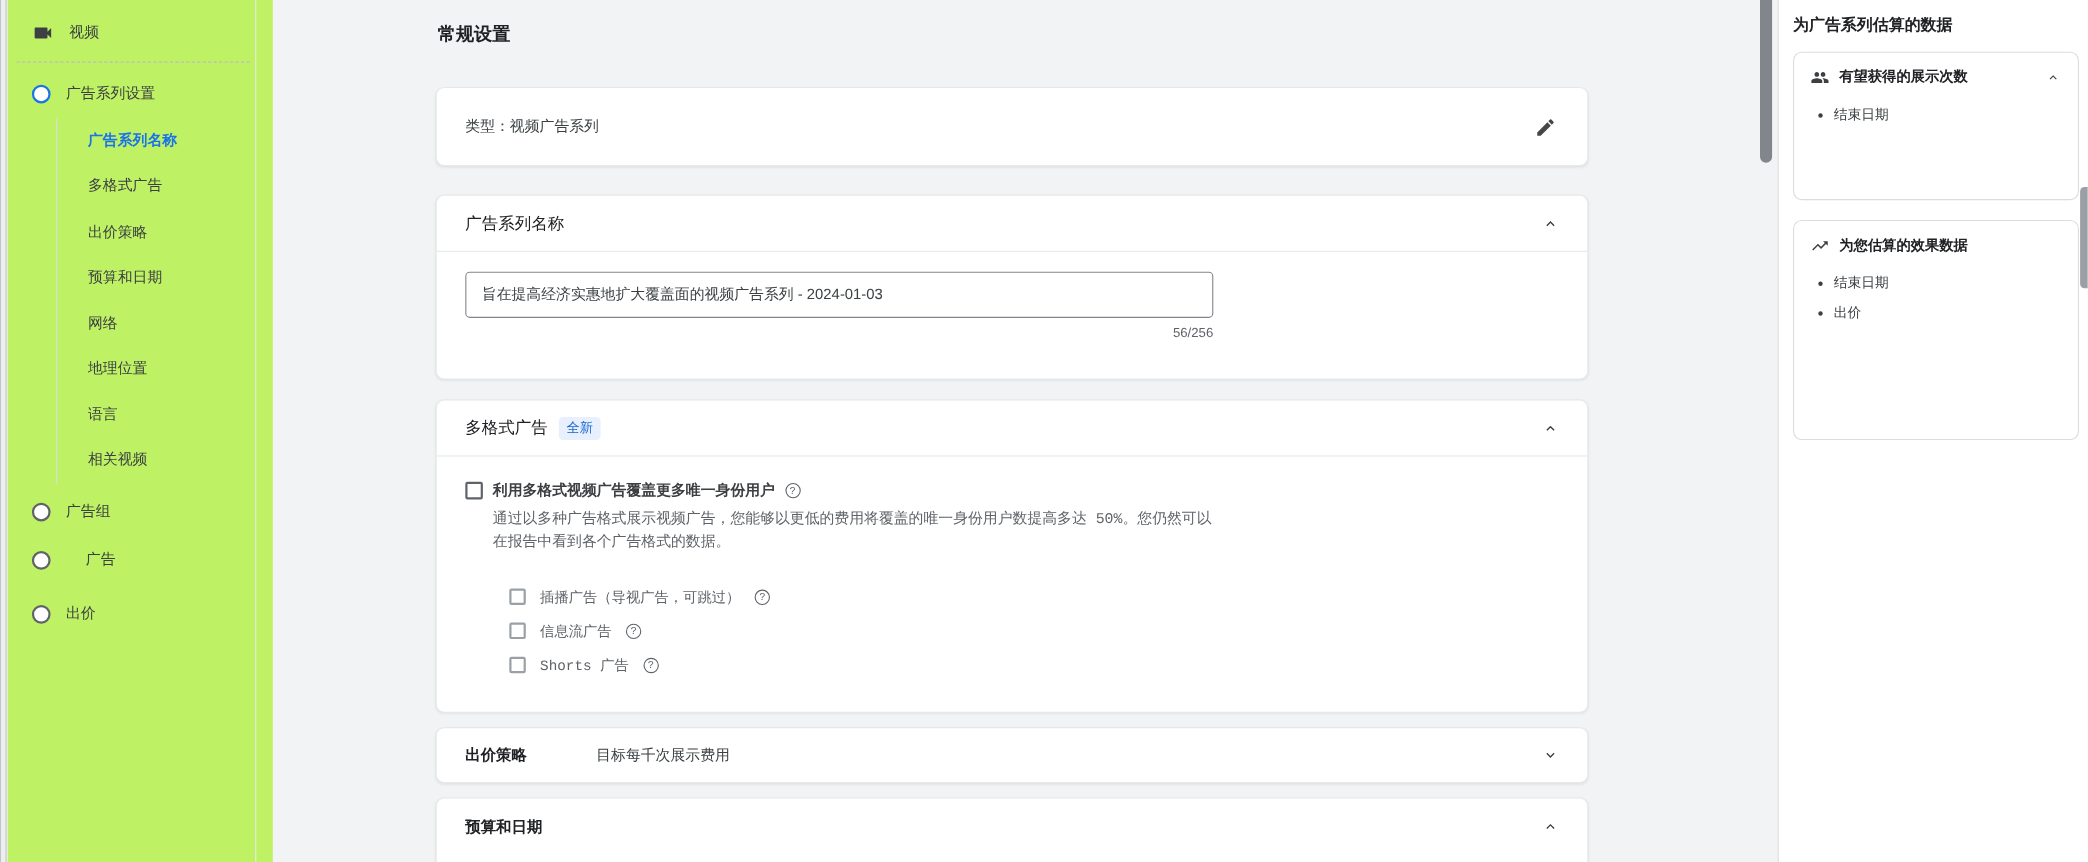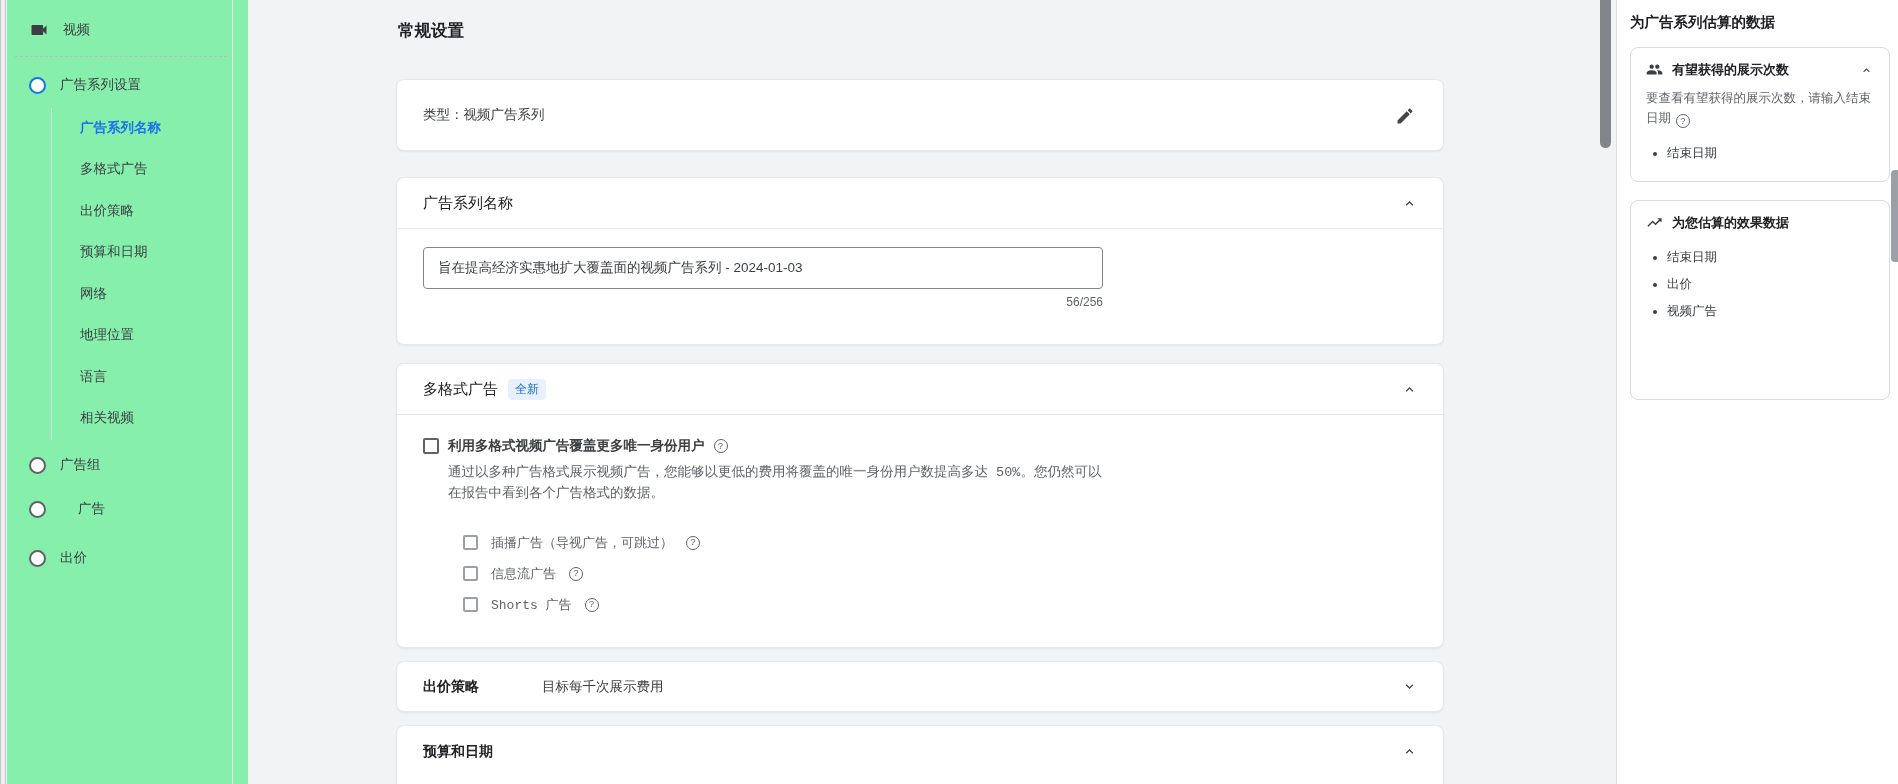--- a/index.html
+++ b/index.html
@@ -6,21 +6,21 @@
   html,body { width:1898px; height:784px; overflow:hidden; }
   body {
     font-family:"Liberation Sans","DejaVu Sans",sans-serif;
     background:#f1f3f4; color:#3c4043; position:relative;
   }
   
   .left-strip { position:absolute; left:0; top:0; width:6px; height:784px;
     background:#edeff0; border-left:1px solid #c2c6c9; border-right:1px solid #c2c6c9; }
 
   
-  .sidebar { position:absolute; left:7px; top:0; width:241px; height:784px; background:#86efac; }
+  .sidebar { position:absolute; left:7px; top:0; width:241px; height:784px; background:#bef264; }
   .sidebar-edge { position:absolute; left:225px; top:0; bottom:0; width:1px; background:#e7e9ea; }
   .nav-row { position:absolute; display:flex; align-items:center; gap:14px; left:22px; cursor:pointer; }
   .nav-row .lbl { font-size:13.5px; font-weight:500; color:#3c4043; white-space:nowrap; }
   .nav-video { top:20px; }
   .nav-video .lbl { font-weight:400; }
   .sidebar-divider { position:absolute; top:56px; left:8px; width:212px; border-top:1px dashed #b9bdc1; }
   .nav-step1 { top:76px; }
   .nav-adgroup { top:456px; }
   .nav-ad { top:500px;gap:32px; }
   .nav-bid { top:549px; }
@@ -80,21 +80,21 @@
     background:#80868b; border-radius:0 0 8px 8px; }
 
   
   .right-panel { position:absolute; left:1616px; top:0; width:282px; height:784px;
     background:#fff; border-left:1px solid #dadce0; }
   .rp-title { position:absolute; top:13px; left:13px; font-size:14.5px; font-weight:600; color:#202124; }
   .est-card { position:absolute; left:13px; width:260px; border:1px solid #dadce0; border-radius:8px;
     padding:13px 15px; background:#fff; }
   .est-card-a { top:47px; height:135px; }
   .est-card-b { top:200px; height:200px; }
-  .est-head { display:flex; gap:9px; position:relative; padding-right:20px; }
+  .est-head { display:flex; align-items:center; gap:9px; position:relative; padding-right:20px; }
   .est-head .est-title { font-size:13px; font-weight:600; color:#202124; }
   .est-head .chev { right:-4px; }
   .est-desc { margin-top:9px; font-size:12.5px; line-height:1.6; color:#5f6368; }
   .est-list { margin:12px 0 0 7px; list-style:none; }
   .est-list li { position:relative; padding-left:14px; font-size:12.5px; color:#3c4043; line-height:27px; }
   .est-list li::before { content:""; position:absolute; left:0; top:11.5px; width:4px; height:4px;
     border-radius:50%; background:#3c4043; }
   .right-scrollbar { position:absolute; right:0; top:170px; width:7px; height:92px;
     background:#9aa0a6; border-radius:4px 0 0 4px; }
 </style>
@@ -245,34 +245,32 @@
       <svg width="17" height="17" viewBox="0 0 24 24" fill="#3c4043">
           <path d="M16 11c1.66 0 2.99-1.34 2.99-3S17.66 5 16 5c-1.66 0-3 1.34-3 3s1.34 3 3 3zm-8 0c1.66 0 2.99-1.34 2.99-3S9.66 5 8 5C6.34 5 5 6.34 5 8s1.34 3 3 3zm0 2c-2.33 0-7 1.17-7 3.5V19h14v-2.5c0-2.33-4.67-3.5-7-3.5zm8 0c-.29 0-.62.02-.97.05 1.16.84 1.97 1.97 1.97 3.45V19h6v-2.5c0-2.33-4.67-3.5-7-3.5z"></path>
         </svg>
       <span class="est-title">有望获得的展示次数</span>
       <span class="chev">
         <svg width="13" height="13" viewBox="0 0 24 24" fill="#3c4043">
             <path d="M7.41 15.41 12 10.83l4.59 4.58L18 14l-6-6-6 6z"></path>
           </svg>
       </span>
     </div>
-    <p class="est-desc"><span>要查看有望获得的展示次数，请输入结束日期</span><span class="help inline">?</span></p>
     <ul class="est-list">
       <li>结束日期</li>
     </ul>
   </section>
 
   <section class="est-card est-card-b">
     <div class="est-head">
       <svg width="17" height="17" viewBox="0 0 24 24" fill="#3c4043">
           <path d="M16 6l2.29 2.29-4.88 4.88-4-4L2 16.59 3.41 18l6-6 4 4 6.3-6.29L22 12V6z"></path>
         </svg>
       <span class="est-title">为您估算的效果数据</span>
     </div>
     <ul class="est-list">
       <li>结束日期</li>
       <li>出价</li>
-      <li>视频广告</li>
     </ul>
   </section>
 
   <div class="right-scrollbar"></div>
 </aside>
 
 </body></html>

